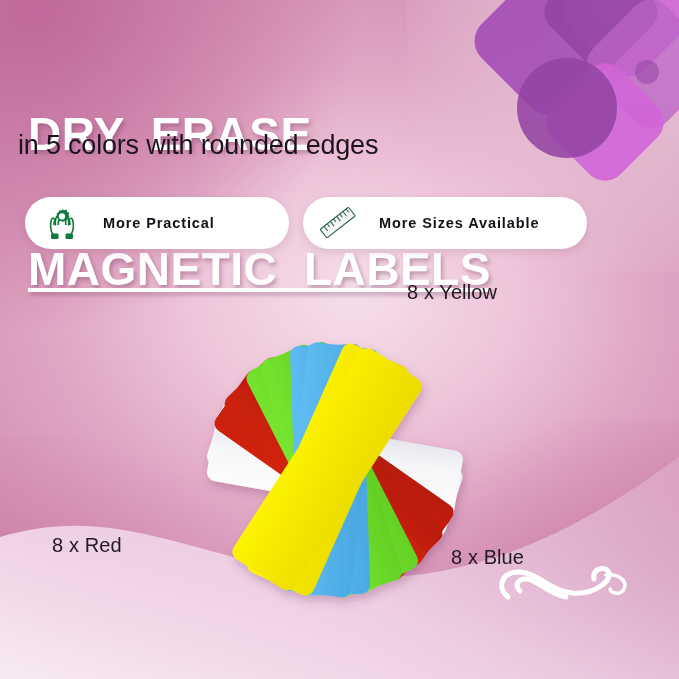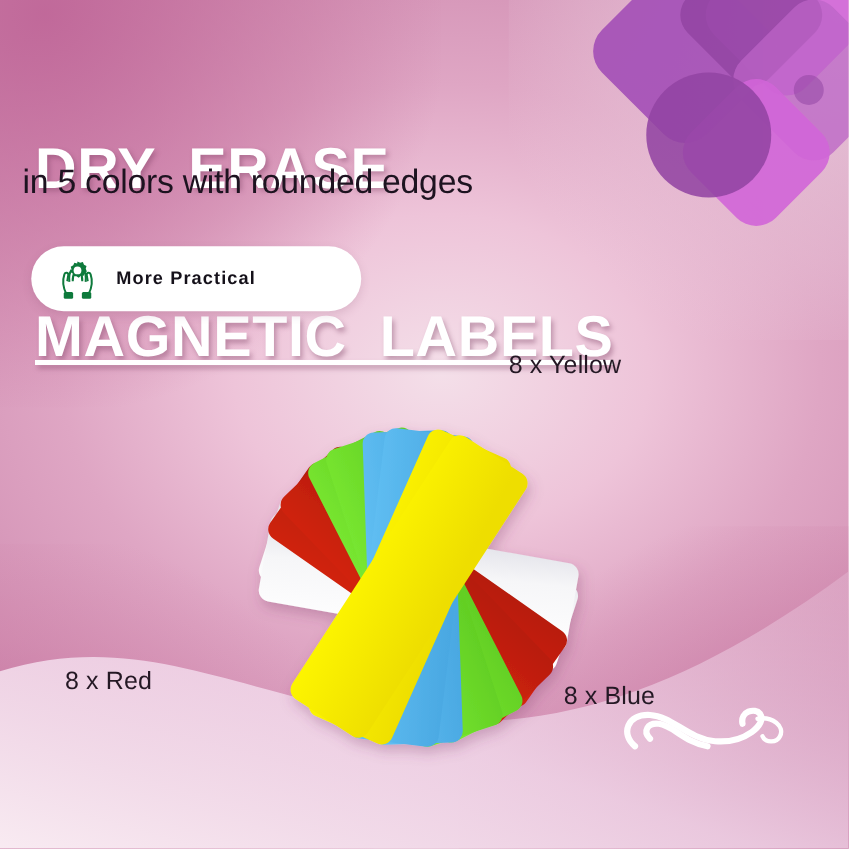--- a/index.html
+++ b/index.html
@@ -113,21 +113,21 @@
   .badge-sizes     { left: 303px; top: 197px; width: 270px; padding-left: 14px; }
   .badge-icon {
     flex: 0 0 auto;
     width: 42px;
     height: 42px;
     display: flex;
     align-items: center;
     justify-content: center;
   }
   .badge-text {
-    margin-left: 10px;
+    margin-left: 20px;
     font-size: 14.5px;
     font-weight: bold;
     color: #15111a;
     letter-spacing: 0.9px;
     white-space: nowrap;
   }
 
   
   .clabel {
     position: absolute;
@@ -227,20 +227,40 @@
         <rect x="21.5" y="28.5" width="7.5" height="5.5" rx="1.2" fill="#0e7a3c"></rect>
         <g fill="#0e7a3c">
           <path d="M18 4.2 l2.1 1.0 2.2 -0.6 0.9 2.1 2.0 1.1 -0.6 2.2 0.9 2.1 -1.9 1.2 -0.6 2.2 -2.3 0.1 -1.7 1.5 -1.9 -1.2 -2.3 0.1 -0.6 -2.2 -1.9 -1.2 0.9 -2.1 -0.6 -2.2 2.0 -1.1 0.9 -2.1 2.2 0.6z"></path>
         </g>
         <circle cx="18" cy="11.4" r="3.1" fill="#ffffff"></circle>
       </svg>
     </span>
     <span class="badge-text">More  Practical</span>
   </div>
 
+  <div class="badge badge-sizes">
+    <span class="badge-icon">
+      <svg width="40" height="40" viewBox="0 0 40 40">
+        <g transform="rotate(-38 20 20)">
+          <rect x="2" y="14" width="36" height="11" rx="1" fill="#f2f7f5" stroke="#2d5e4e" stroke-width="1.1"></rect>
+          <g stroke="#2d5e4e" stroke-width="1">
+            <line x1="7" y1="14" x2="7" y2="20"></line>
+            <line x1="11" y1="14" x2="11" y2="18"></line>
+            <line x1="15" y1="14" x2="15" y2="20"></line>
+            <line x1="19" y1="14" x2="19" y2="18"></line>
+            <line x1="23" y1="14" x2="23" y2="20"></line>
+            <line x1="27" y1="14" x2="27" y2="18"></line>
+            <line x1="31" y1="14" x2="31" y2="20"></line>
+            <line x1="35" y1="14" x2="35" y2="18"></line>
+          </g>
+        </g>
+      </svg>
+    </span>
+    <span class="badge-text">More  Sizes  Available</span>
+  </div>
 
   <svg class="fan" viewBox="0 0 679 400">
     <defs>
       <linearGradient id="gWhite" x1="0" y1="0" x2="0.25" y2="1">
         <stop offset="0%" stop-color="#ffffff"></stop>
         <stop offset="70%" stop-color="#f6f6f8"></stop>
         <stop offset="100%" stop-color="#e6e6ec"></stop>
       </linearGradient>
       <linearGradient id="gRed" x1="0" y1="0" x2="0.3" y2="1">
         <stop offset="0%" stop-color="#d8260f"></stop>

